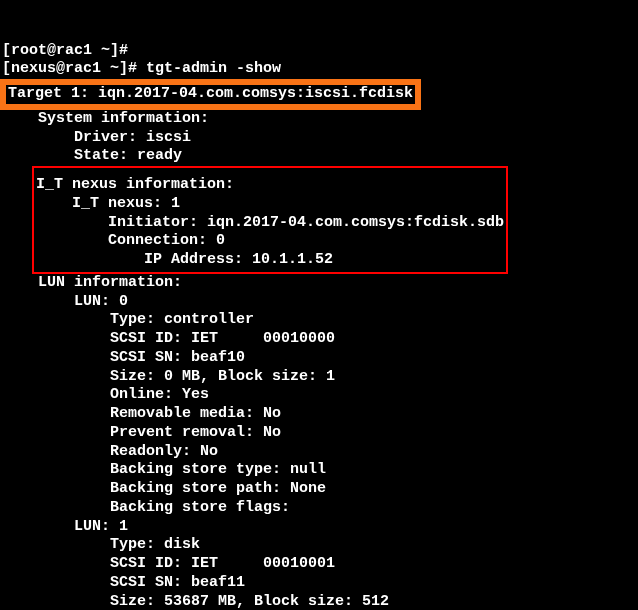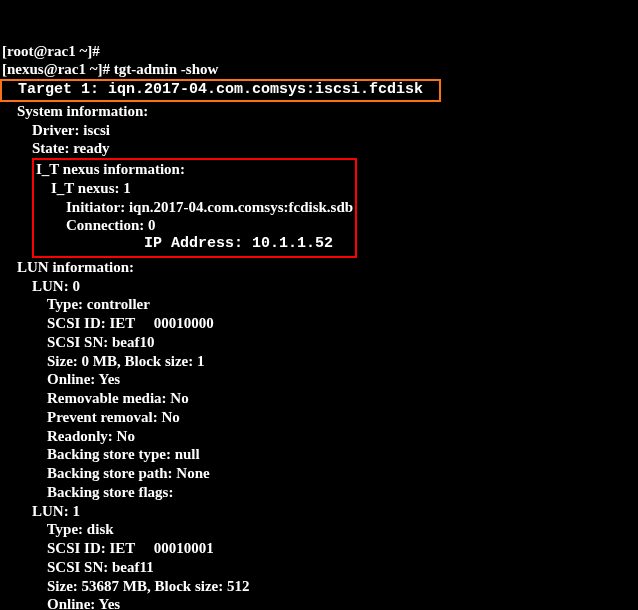--- a/index.html
+++ b/index.html
@@ -10,32 +10,32 @@
       font-size: 15px;
       line-height: 1.25;
       white-space: pre;
       padding: 4px 2px;
       width: 638px;
       height: 610px;
       overflow: hidden;
       font-weight: bold;
     }
     .highlight-box-1 {
-      border: 2px solid #f97316;
+      border: 6px solid #f97316;
       display: inline-block;
-      padding: 0 16px;
+      padding: 0 2px;
       margin-left: -2px;
     }
     .highlight-box-2 {
       border: 2px solid #ff0000;
       display: inline-block;
-      padding: 0px 2px 2px 2px;
+      padding: 8px 2px 2px 2px;
       margin-left: 30px;
     }
-    .line { display: block; font-family: Liberation Serif, serif; }
+    .line { display: block; }
   </style>
 </head>
 <body>
 
 <span class="line">[root@rac1 ~]#</span><span class="line">[nexus@rac1 ~]# tgt-admin -show</span><span class="highlight-box-1"><span>Target 1: iqn.2017-04.com.comsys:iscsi.fcdisk</span></span>
 <span class="line">    System information:</span><span class="line">        Driver: iscsi</span><span class="line">        State: ready</span><span class="highlight-box-2"><span class="line">I_T nexus information:</span><span class="line">    I_T nexus: 1</span><span class="line">        Initiator: iqn.2017-04.com.comsys:fcdisk.sdb</span><span class="line">        Connection: 0</span><span>            IP Address: 10.1.1.52</span></span>
 <span class="line">    LUN information:</span><span class="line">        LUN: 0</span><span class="line">            Type: controller</span><span class="line">            SCSI ID: IET     00010000</span><span class="line">            SCSI SN: beaf10</span><span class="line">            Size: 0 MB, Block size: 1</span><span class="line">            Online: Yes</span><span class="line">            Removable media: No</span><span class="line">            Prevent removal: No</span><span class="line">            Readonly: No</span><span class="line">            Backing store type: null</span><span class="line">            Backing store path: None</span><span class="line">            Backing store flags:</span><span class="line">        LUN: 1</span><span class="line">            Type: disk</span><span class="line">            SCSI ID: IET     00010001</span><span class="line">            SCSI SN: beaf11</span><span class="line">            Size: 53687 MB, Block size: 512</span><span class="line">            Online: Yes</span>
 
 
 </body></html>

